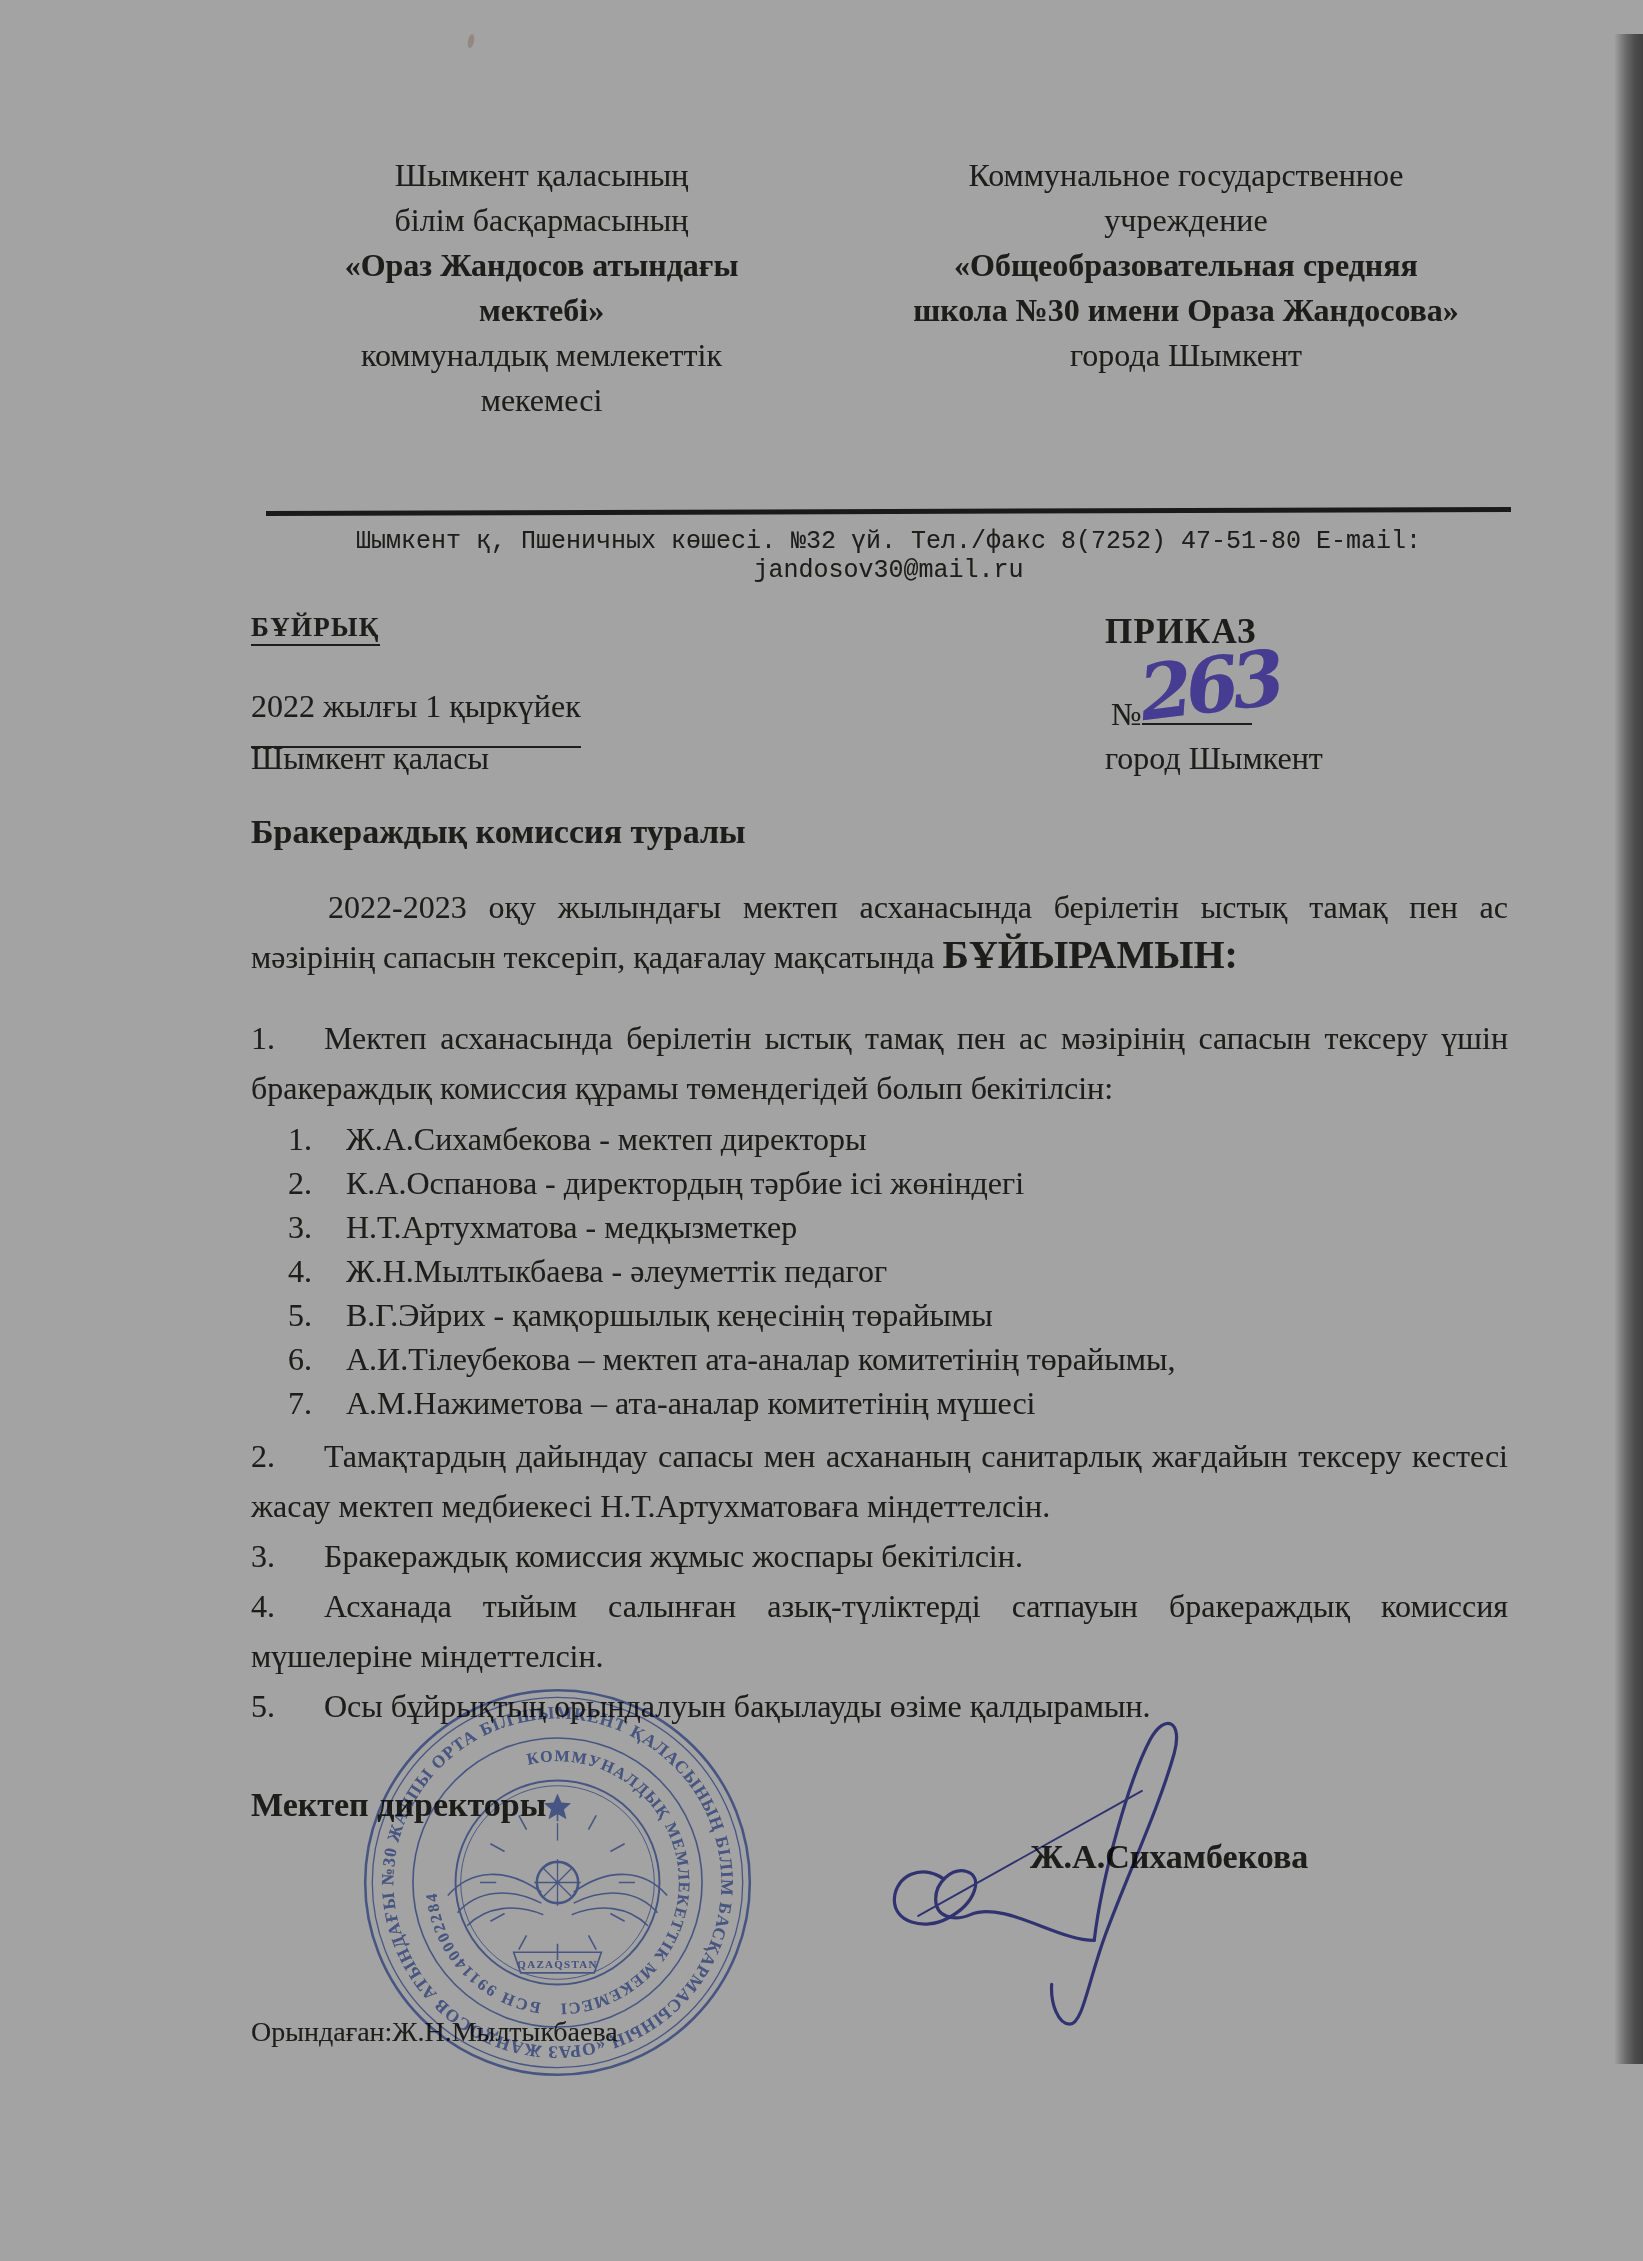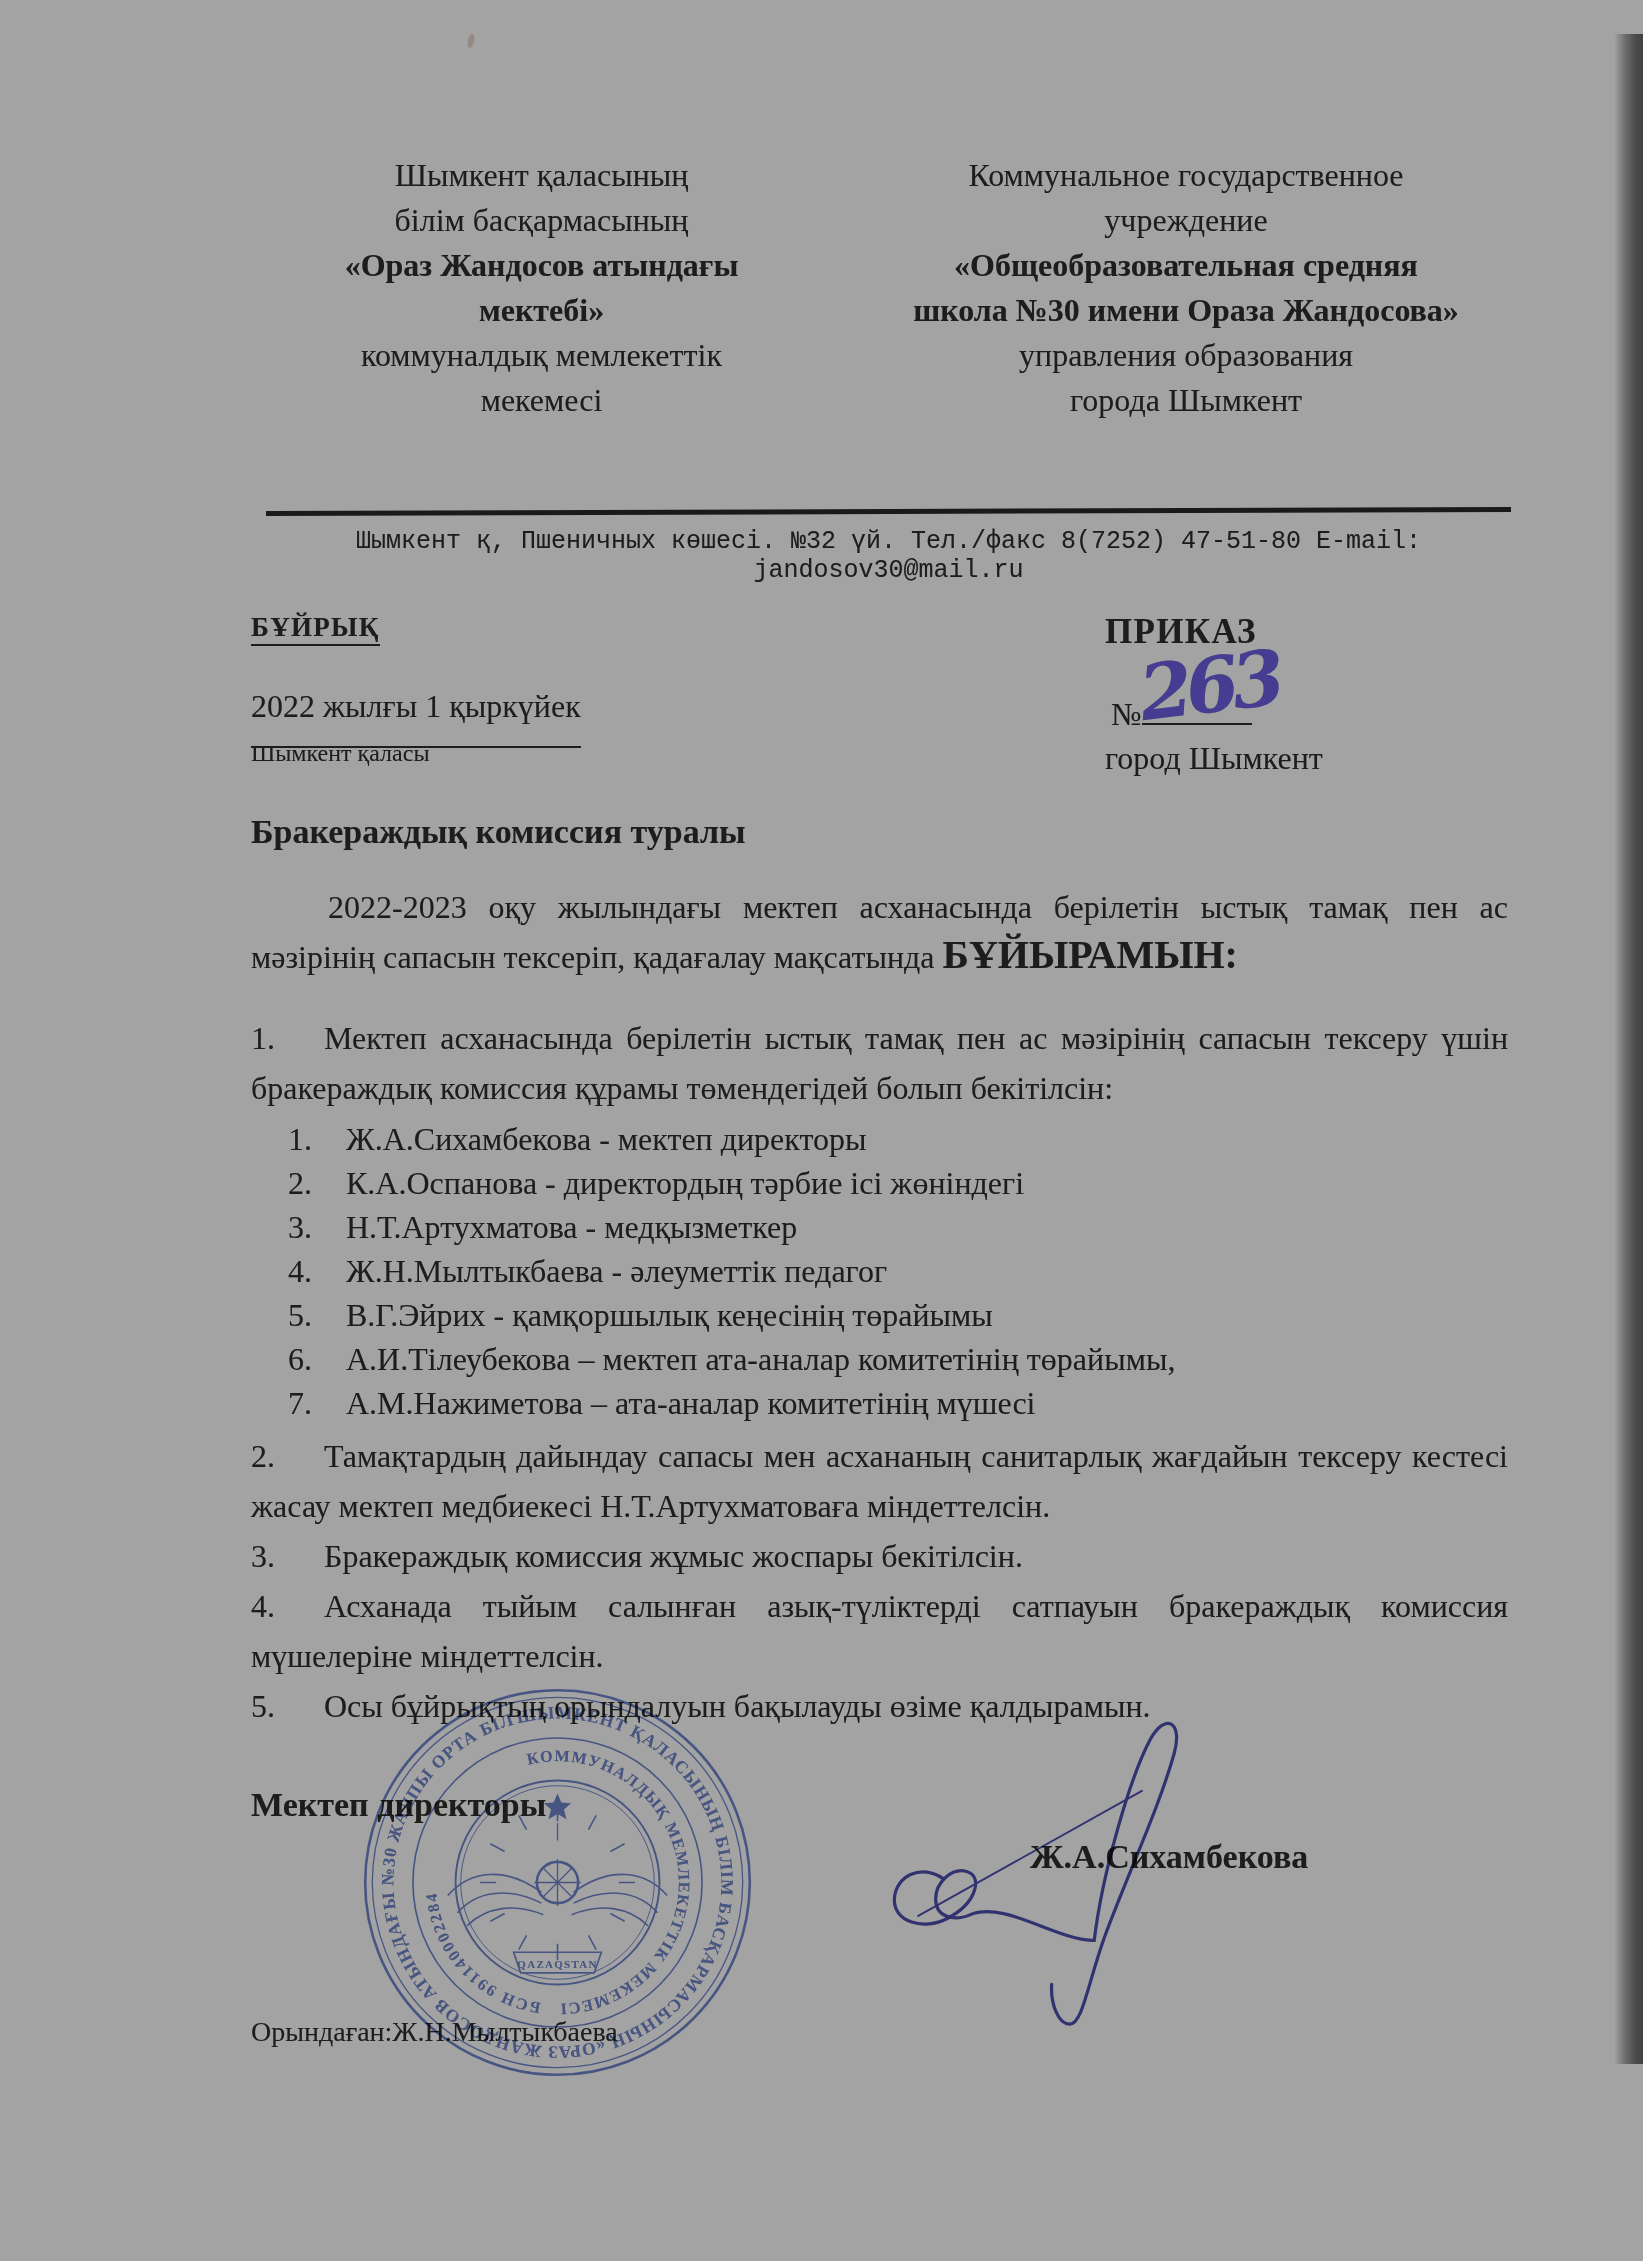--- a/index.html
+++ b/index.html
@@ -62,21 +62,21 @@
   }
   .number-wrap{position:absolute;left:1111px;top:688px;font-size:32px;}
   .number-prefix{display:inline-block;}
   .number-line{
     display:inline-block;width:110px;border-bottom:2.6px solid var(--ink);
     height:37px;position:relative;
   }
   .number-hand{
     position:absolute;left:-3.9px;top:-40px;width:148px;height:97px;overflow:visible;
   }
-  .city-kk{position:absolute;left:251px;top:740px;font-size:24px;}
+  .city-kk{position:absolute;left:251px;top:740px;font-size:32px;}
   .city-ru{position:absolute;left:1105px;top:740px;font-size:32px;}
   .subject{position:absolute;left:251px;top:813px;font-size:34px;font-weight:bold;}
   
   .bodytext{position:absolute;left:251px;top:882px;width:1257px;font-size:32px;line-height:50px;}
   .par{margin:0;text-align:justify;}
   .par.intro{text-indent:77px;margin-bottom:31px;}
   .command{font-weight:bold;font-size:40px;line-height:1;white-space:nowrap;}
   .tab{display:inline-block;width:49px;}
   .members{margin:3.9px 0 6.4px 0;padding-left:37px;line-height:44px;}
   .member .mnum{display:inline-block;width:58px;}
@@ -108,21 +108,20 @@
     <div class="hdr-line b">«Ораз Жандосов атындағы</div>
     <div class="hdr-line b">мектебі»</div>
     <div class="hdr-line">коммуналдық мемлекеттік</div>
     <div class="hdr-line">мекемесі</div>
   </div>
   <div class="hdr-col hdr-right">
     <div class="hdr-line">Коммунальное  государственное</div>
     <div class="hdr-line">учреждение</div>
     <div class="hdr-line b">«Общеобразовательная средняя</div>
     <div class="hdr-line b">школа №30 имени  Ораза Жандосова»</div>
-    <div class="hdr-line">управления образования</div>
     <div class="hdr-line">города Шымкент</div>
   </div>
 
   <div class="divider"></div>
   <div class="address">Шымкент қ, Пшеничных көшесі. №32 үй. Тел./факс 8(7252) 47-51-80 E-mail: jandosov30@mail.ru</div>
 
   <div class="order-kk">БҰЙРЫҚ</div>
   <div class="order-ru">ПРИКАЗ</div>
 
   <div class="date-kk">2022 жылғы 1 қыркүйек</div>

